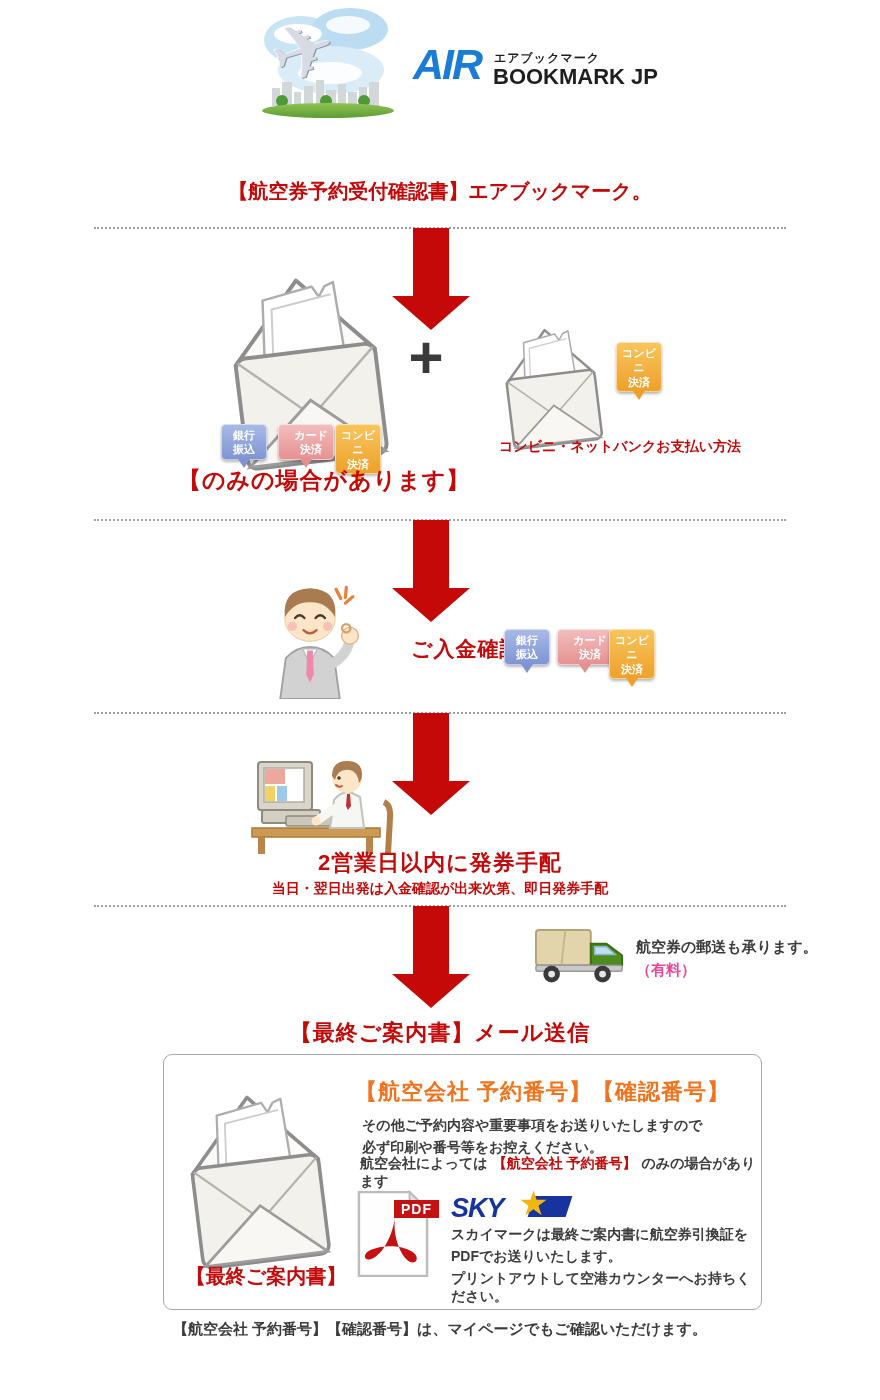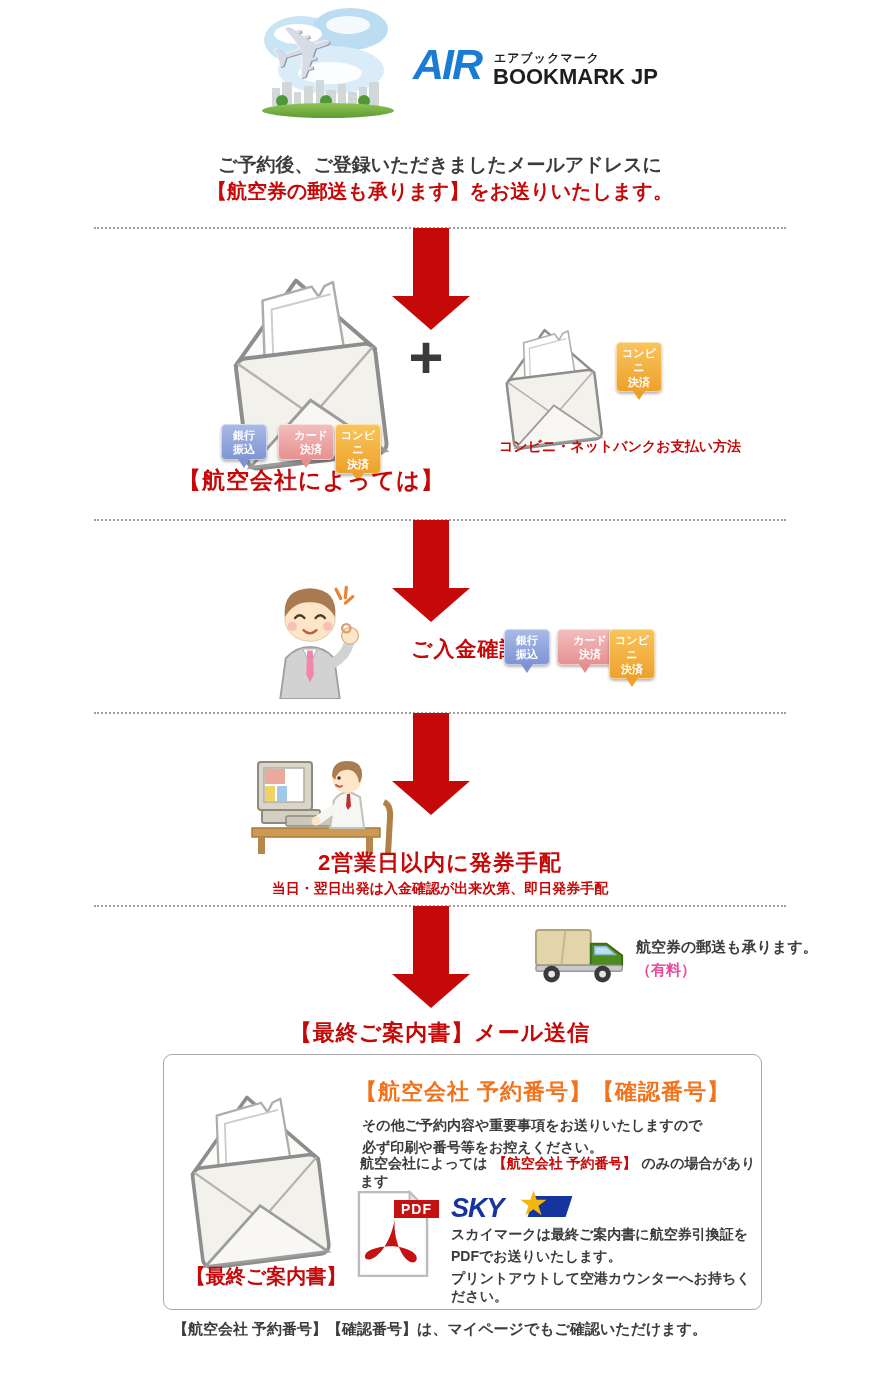--- a/index.html
+++ b/index.html
@@ -189,22 +189,21 @@
     <div class="tree" style="left:14px;"></div>
     <div class="tree" style="left:58px;"></div>
     <div class="tree" style="left:96px;"></div>
     <div class="grass"></div>
     <span class="plane-glyph">✈</span>
   </div>
   <div class="logo-air">AIR</div>
   <div class="logo-kana">エアブックマーク</div>
   <div class="logo-bookmark">BOOKMARK JP</div>
 
-  <div class="abs cx intro1">ご予約後、ご登録いただきましたメールアドレスに</div>
-  <div class="abs cx intro2">【航空券の郵送も承ります】をお送りいたします。</div>
+  <div class="abs cx intro2">【航空券予約受付確認書】エアブックマーク。</div>
 
   <div class="dotline" style="top:227px"></div>
   <div class="dotline" style="top:519px"></div>
   <div class="dotline" style="top:712px"></div>
   <div class="dotline" style="top:905px"></div>
 
   <div class="flow-arrow" style="top:228px">
       <div class="fa-shaft"></div>
       <div class="fa-head"></div>
     </div>
@@ -234,21 +233,21 @@
     <div>カード</div>
     <div>決済</div>
     <div class="pb-tail"></div>
   </div>
   <div class="pay-badge badge-conbini" style="left:335px;top:424px">
     <div>コンビニ</div>
     <div>決済</div>
     <div class="pb-tail"></div>
   </div>
 
-  <div class="step1-label">【航空会社によっては】</div>
+  <div class="step1-label">【のみの場合があります】</div>
   <div class="plus-sign">+</div>
 
   <svg class="env env-sm" viewBox="0 0 170 212">
       <use href="#env" xlink:href="#env"></use>
     </svg>
   <div class="pay-badge badge-conbini" style="left:616px;top:342px">
     <div>コンビニ</div>
     <div>決済</div>
     <div class="pb-tail"></div>
   </div>

